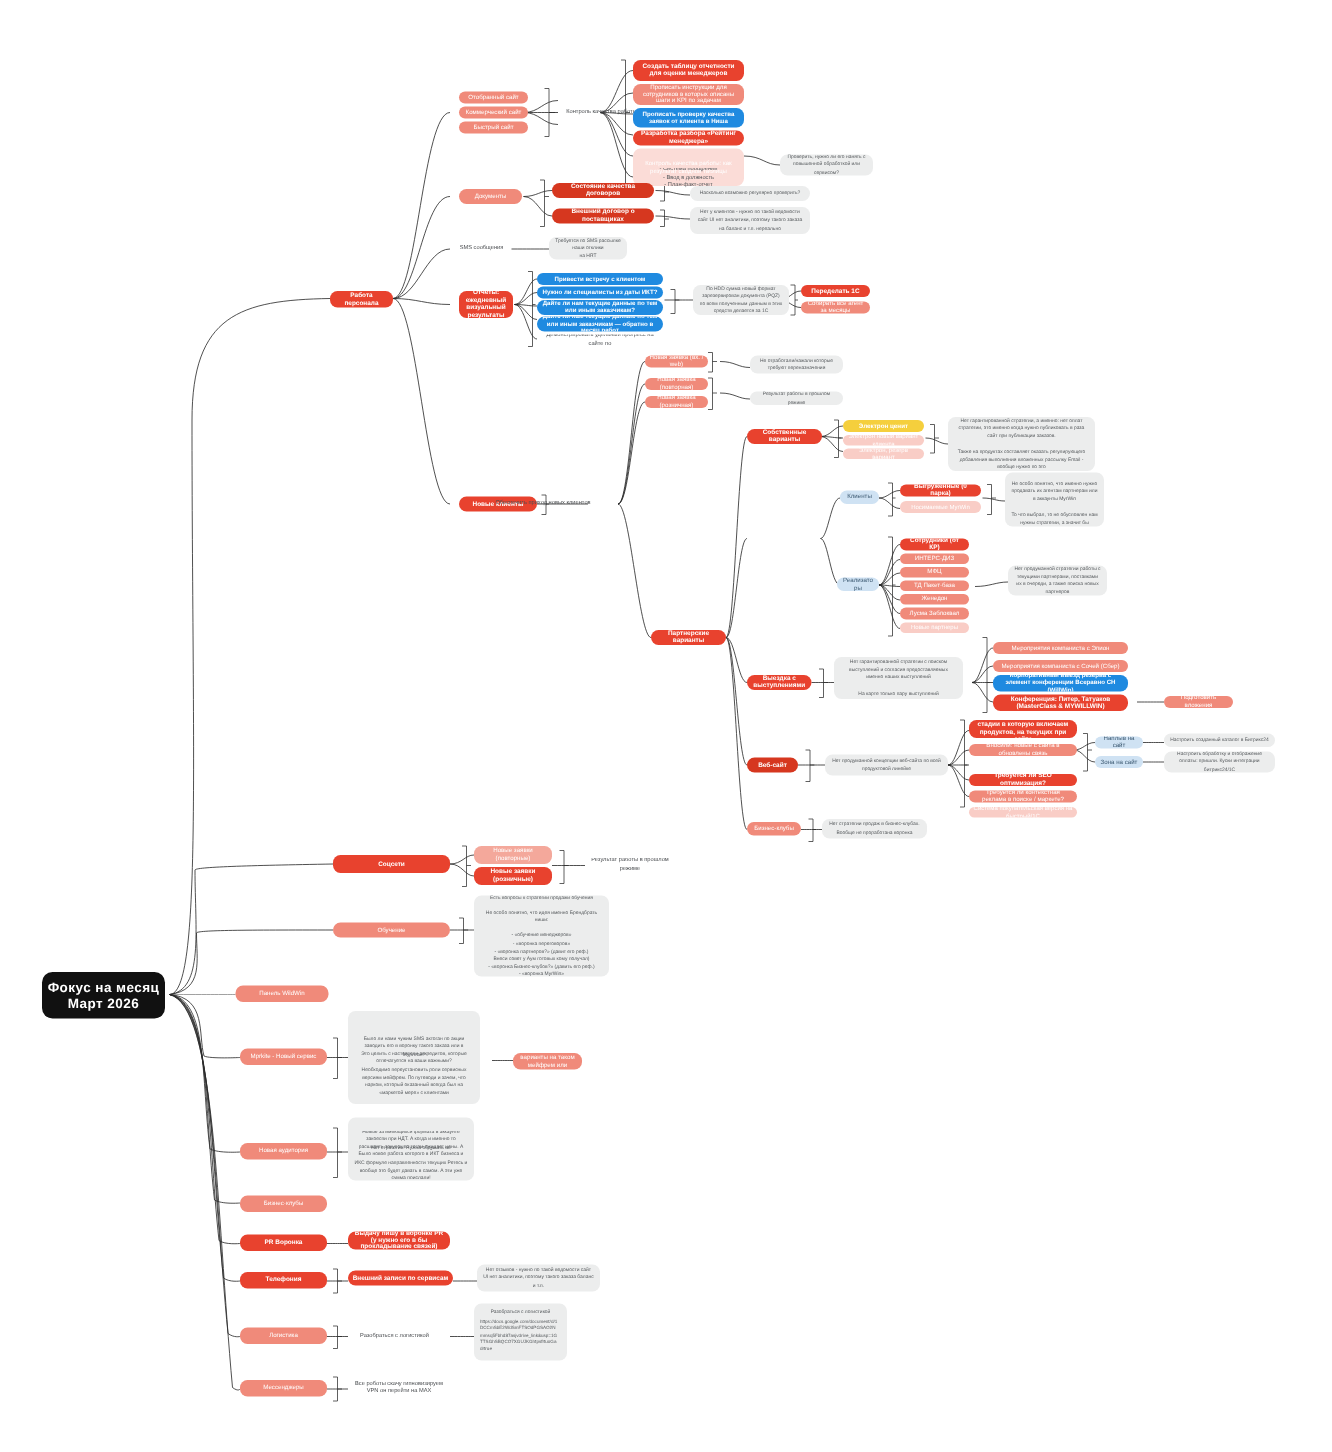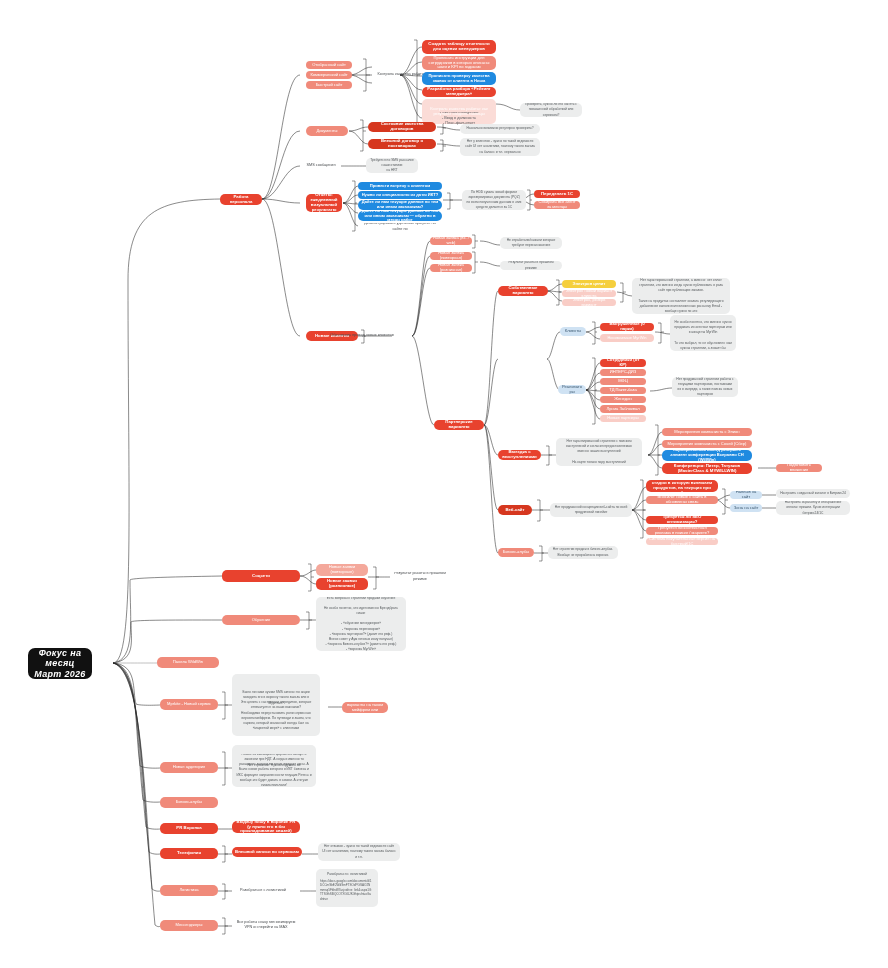--- a/index.html
+++ b/index.html
@@ -181,21 +181,21 @@
       <path d="M373 567 L376 567 L376 589 L373 589 M376 577 L379 577"></path>
       <path d="M306 612 L309 612 L309 629 L306 629 M309 620 L312 620"></path>
       <path d="M222 692 L225 692 L225 719 L222 719 M225 705 L228 705"></path>
       <path d="M222 752 L225 752 L225 785 L222 785 M225 768 L228 768"></path>
       <path d="M222 846 L225 846 L225 862 L222 862 M225 854 L228 854"></path>
       <path d="M222 884 L225 884 L225 899 L222 899 M225 891 L228 891"></path>
       <path d="M222 918 L225 918 L225 934 L222 934 M225 926 L228 926"></path>
     </g>
   </svg>
 
-  <div class="node root" style="left:28px;top:648px;width:64px;height:31px;font-style:italic;">Фокус на месяц
+  <div class="node root" style="left:28px;top:648px;width:82px;height:31px;">Фокус на месяц
 Март 2026</div>
 
   <div class="node red" style="left:220px;top:194px;width:42px;height:11px;">Работа персонала</div>
 
   <div class="node salmon" style="left:306px;top:61px;width:46px;height:8px;">Отобранный сайт</div>
   <div class="node salmon" style="left:306px;top:71px;width:46px;height:8px;">Коммерческий сайт</div>
   <div class="node salmon" style="left:306px;top:81px;width:46px;height:8px;">Быстрый сайт</div>
 
   <div class="node plain" style="left:372px;top:70px;width:58px;height:10px;">Контроль качества работы</div>
 

